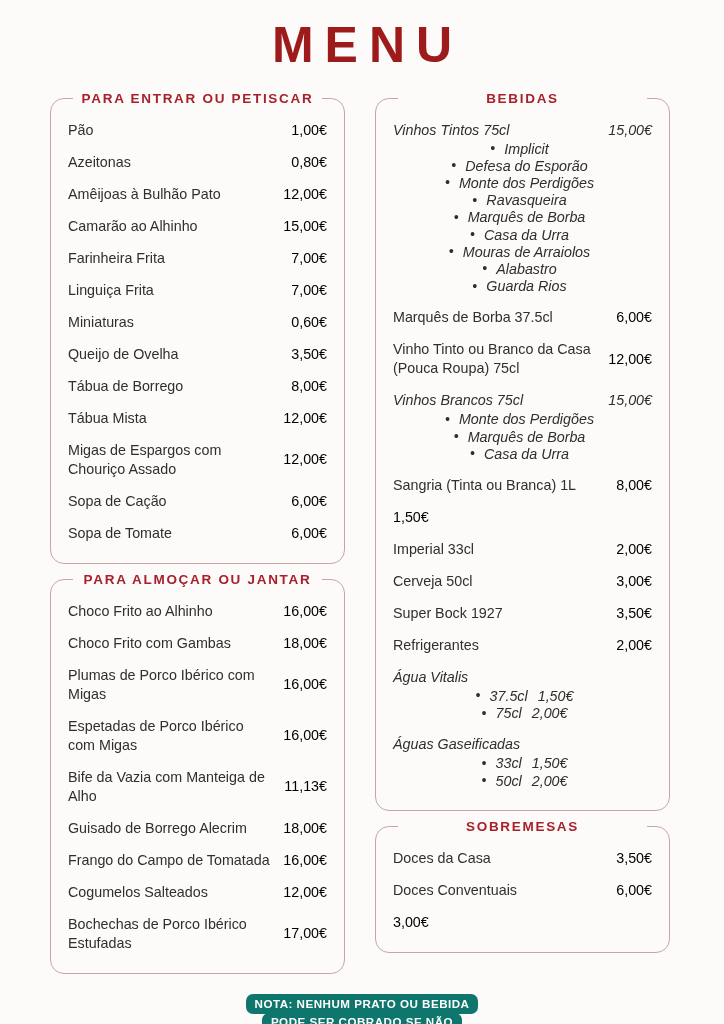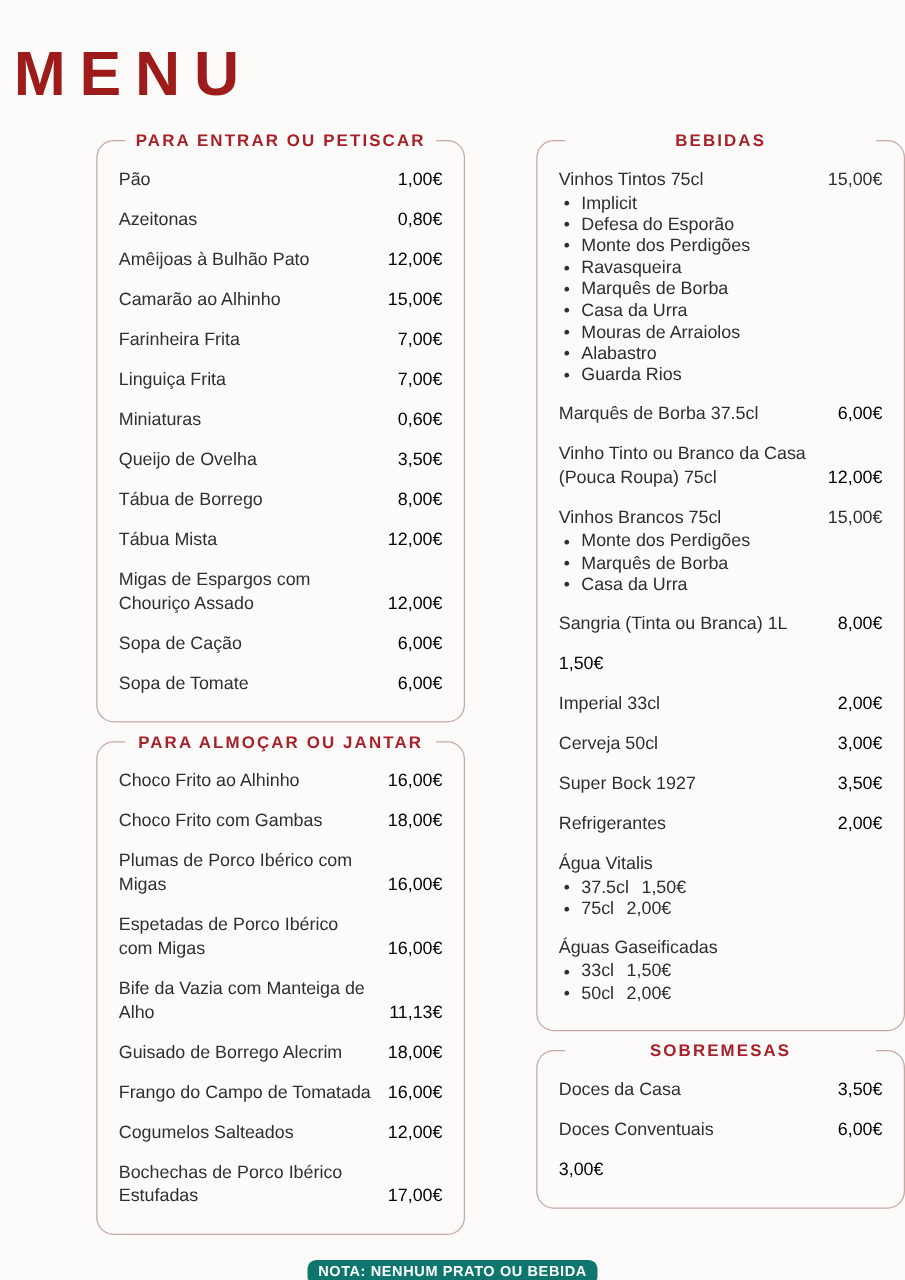--- a/index.html
+++ b/index.html
@@ -12,43 +12,43 @@
   body {
     background: #fcfbfa;
     font-family: "Liberation Sans", sans-serif;
     color: #2e2e2e;
     position: relative;
     overflow: hidden;
   }
 
   
   .page-title {
+    text-align: center;
     font-size: 50px;
     font-weight: bold;
     letter-spacing: 11px;
     color: #9e1b1b;
-    padding-top: 34px;
+    padding-top: 20px;
     line-height: 1;
     text-indent: 11px;
   }
 
   
   .columns {
     display: flex;
     gap: 30px;
     padding: 28px 36px 0 50px;
     align-items: flex-start;
   }
   .col {
     width: 295px;
     flex: 0 0 295px;
     display: flex;
     flex-direction: column;
     gap: 15px;
-    margin-left: 27px;
   }
 
   
   .card {
     position: relative;
     border: 1px solid #c9a5a5;
     border-radius: 14px;
     padding: 15px 17px 14px 17px;
     background: transparent;
   }
@@ -73,42 +73,42 @@
     color: #a8212a;
     line-height: 20px;
     white-space: nowrap;
   }
 
   
   .rows { display: flex; flex-direction: column; }
 
   .row {
     display: flex;
-    align-items: flex-end;
+    align-items: center;
     justify-content: space-between;
     gap: 10px;
     padding: 6.5px 0;
   }
   .row .name {
     font-size: 14.3px;
     line-height: 19px;
     color: #2f2f2f;
     flex: 1 1 auto;
   }
   .row .price {
     font-size: 14.3px;
     line-height: 19px;
     color: #000000;
     flex: 0 0 auto;
     text-align: right;
     white-space: nowrap;
   }
 
   
-  .group { padding: 6.5px 0; }
+  .group { padding: 6.5px 0; font-style: italic; }
   .group-head {
     display: flex;
     align-items: flex-start;
     justify-content: space-between;
     gap: 10px;
   }
   .group-head .name {
     font-size: 14.3px;
     line-height: 19px;
     flex: 1 1 auto;
@@ -116,21 +116,21 @@
   .group-head .price {
     font-size: 14.3px;
     line-height: 19px;
     flex: 0 0 auto;
     white-space: nowrap;
   }
   .bullets { list-style: none; margin-top: 1px; }
   .bullets li {
     display: flex;
     align-items: flex-start;
-    justify-content: flex-start;
+    justify-content: center;
     gap: 10px;
     font-size: 14.3px;
     line-height: 17.2px;
     padding-left: 18px;
     position: relative;
   }
   .bullets li .blabel { position: relative; }
   .bullets li .blabel::before {
     content: "\2022";
     position: absolute;

